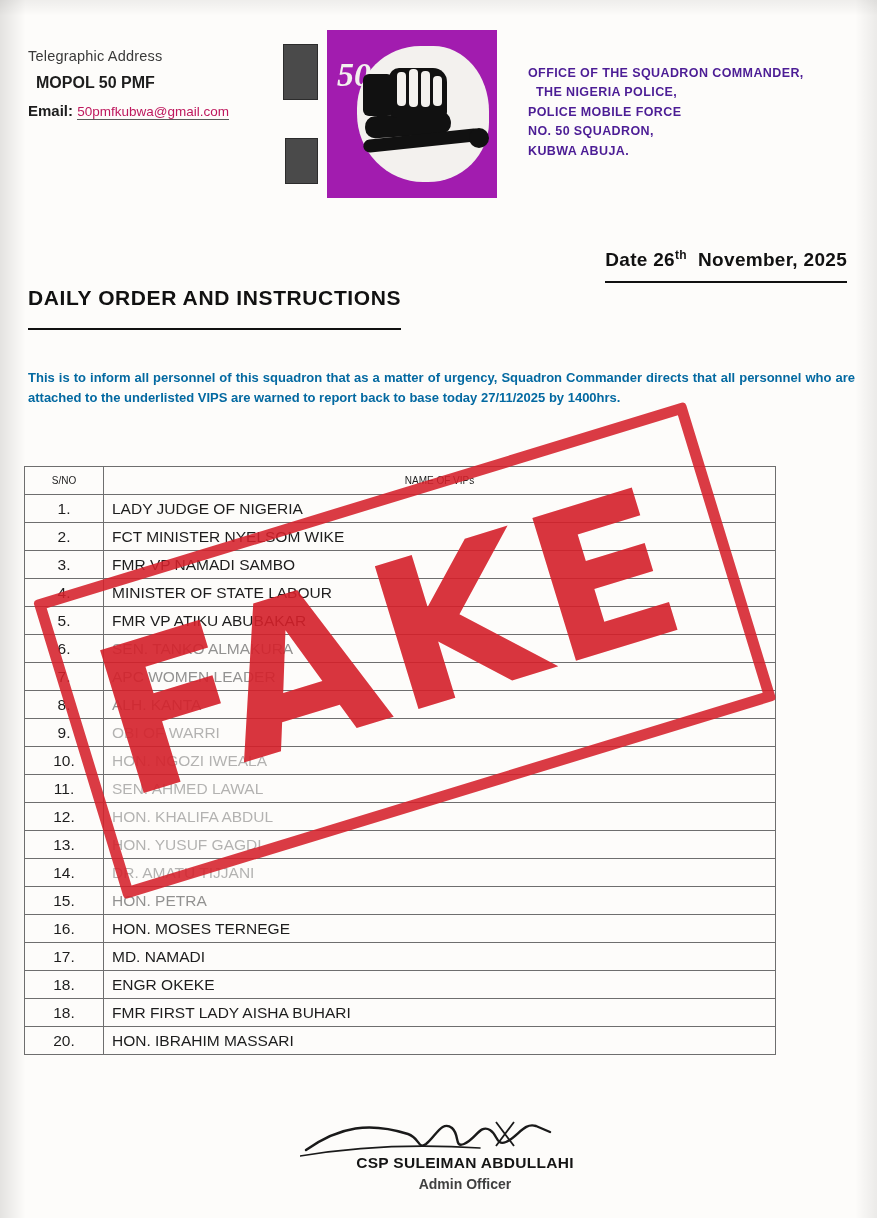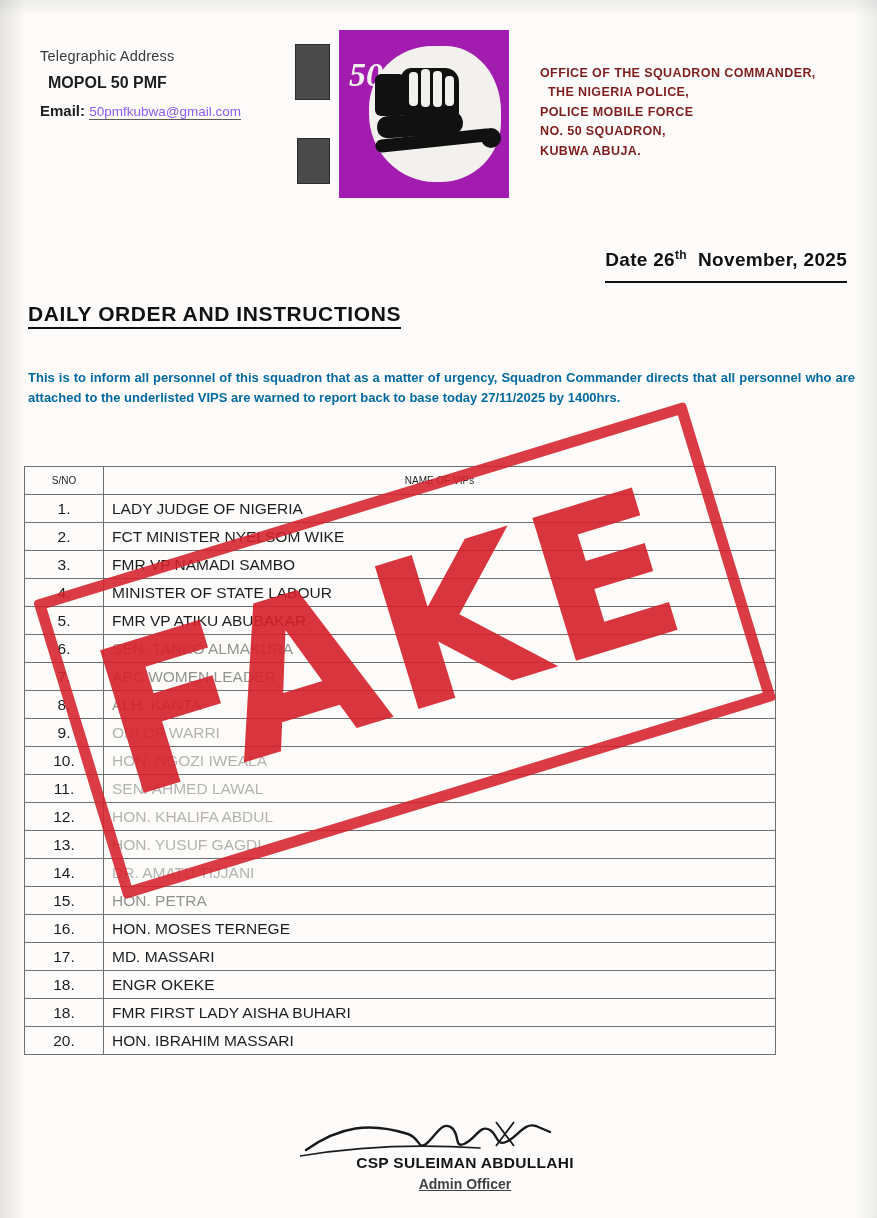--- a/index.html
+++ b/index.html
@@ -38,21 +38,20 @@
     left: 0; right: 0; top: 0; height: 16px;
     background: linear-gradient(to bottom, rgba(0,0,0,0.06), rgba(0,0,0,0));
     pointer-events: none;
   }
 
   
   .header {
     position: absolute;
     left: 0; right: 0; top: 24px;
     height: 190px;
-    margin-left: 12px;
   }
   .letterhead-left {
     position: absolute;
     left: 28px;
     top: 24px;
     width: 250px;
   }
   .letterhead-left .lh-line1 {
     font-size: 14.5px;
     color: #3a3a3a;
@@ -67,21 +66,21 @@
   }
   .letterhead-left .lh-line3 {
     font-size: 15px;
     font-weight: 700;
     margin-top: 10px;
     color: #1d1d1d;
   }
   .letterhead-left .lh-email {
     font-weight: 400;
     font-size: 13.5px;
-    color: #8b5cf6;
+    color: #be185d;
     border-bottom: 1px solid #5a5a5a;
     text-align: right;
   }
 
   .crest {
     position: absolute;
     left: 283px;
     top: 6px;
     width: 215px;
     height: 175px;
@@ -168,21 +167,21 @@
   .office-block {
     position: absolute;
     left: 528px;
     top: 40px;
     line-height: 1.55;
   }
   .office-block div {
     font-size: 12.5px;
     font-weight: 700;
     letter-spacing: 0.4px;
-    color: #7f1d1d;
+    color: #4c1d95;
   }
   .office-block div:nth-child(2) { padding-left: 8px; }
 
   
   .date-line {
     position: absolute;
     right: 30px;
     top: 248px;
     font-size: 19px;
     font-weight: 700;
@@ -190,27 +189,27 @@
     border-bottom: 2px solid #111;
     padding-bottom: 10px;
     letter-spacing: 0.3px;
   }
   .date-line sup { font-size: 12px; }
 
   
   .doc-title {
     position: absolute;
     left: 28px;
-    top: 302px;
+    top: 286px;
     font-size: 21px;
     font-weight: 700;
     letter-spacing: 0.6px;
     color: #111;
     border-bottom: 2px solid #111;
-    padding-bottom: 1px;
+    padding-bottom: 18px;
   }
 
   
   .body-text {
     position: absolute;
     left: 28px;
     right: 22px;
     top: 368px;
     font-size: 13px;
     line-height: 1.55;
@@ -267,21 +266,20 @@
     letter-spacing: 0.3px;
     color: #151515;
     margin-top: -2px;
   }
   .sig-role {
     font-size: 14px;
     font-weight: 700;
     color: #202020;
     margin-top: 4px;
     opacity: 0.85;
-    text-decoration: underline;
   }
 
   
   .fake-stamp {
     position: absolute;
     left: 52px;
     top: 455px;
     width: 700px;
     height: 380px;
     transform: rotate(-17deg);
@@ -434,21 +432,21 @@
         <tr>
           <td class="c-sno">15.</td>
           <td class="c-name faded2">HON. PETRA</td>
         </tr>
         <tr>
           <td class="c-sno">16.</td>
           <td class="c-name">HON. MOSES TERNEGE</td>
         </tr>
         <tr>
           <td class="c-sno">17.</td>
-          <td class="c-name">MD. MASSARI</td>
+          <td class="c-name">MD. NAMADI</td>
         </tr>
         <tr>
           <td class="c-sno">18.</td>
           <td class="c-name">ENGR OKEKE</td>
         </tr>
         <tr>
           <td class="c-sno">18.</td>
           <td class="c-name">FMR FIRST LADY AISHA BUHARI</td>
         </tr>
         <tr>

